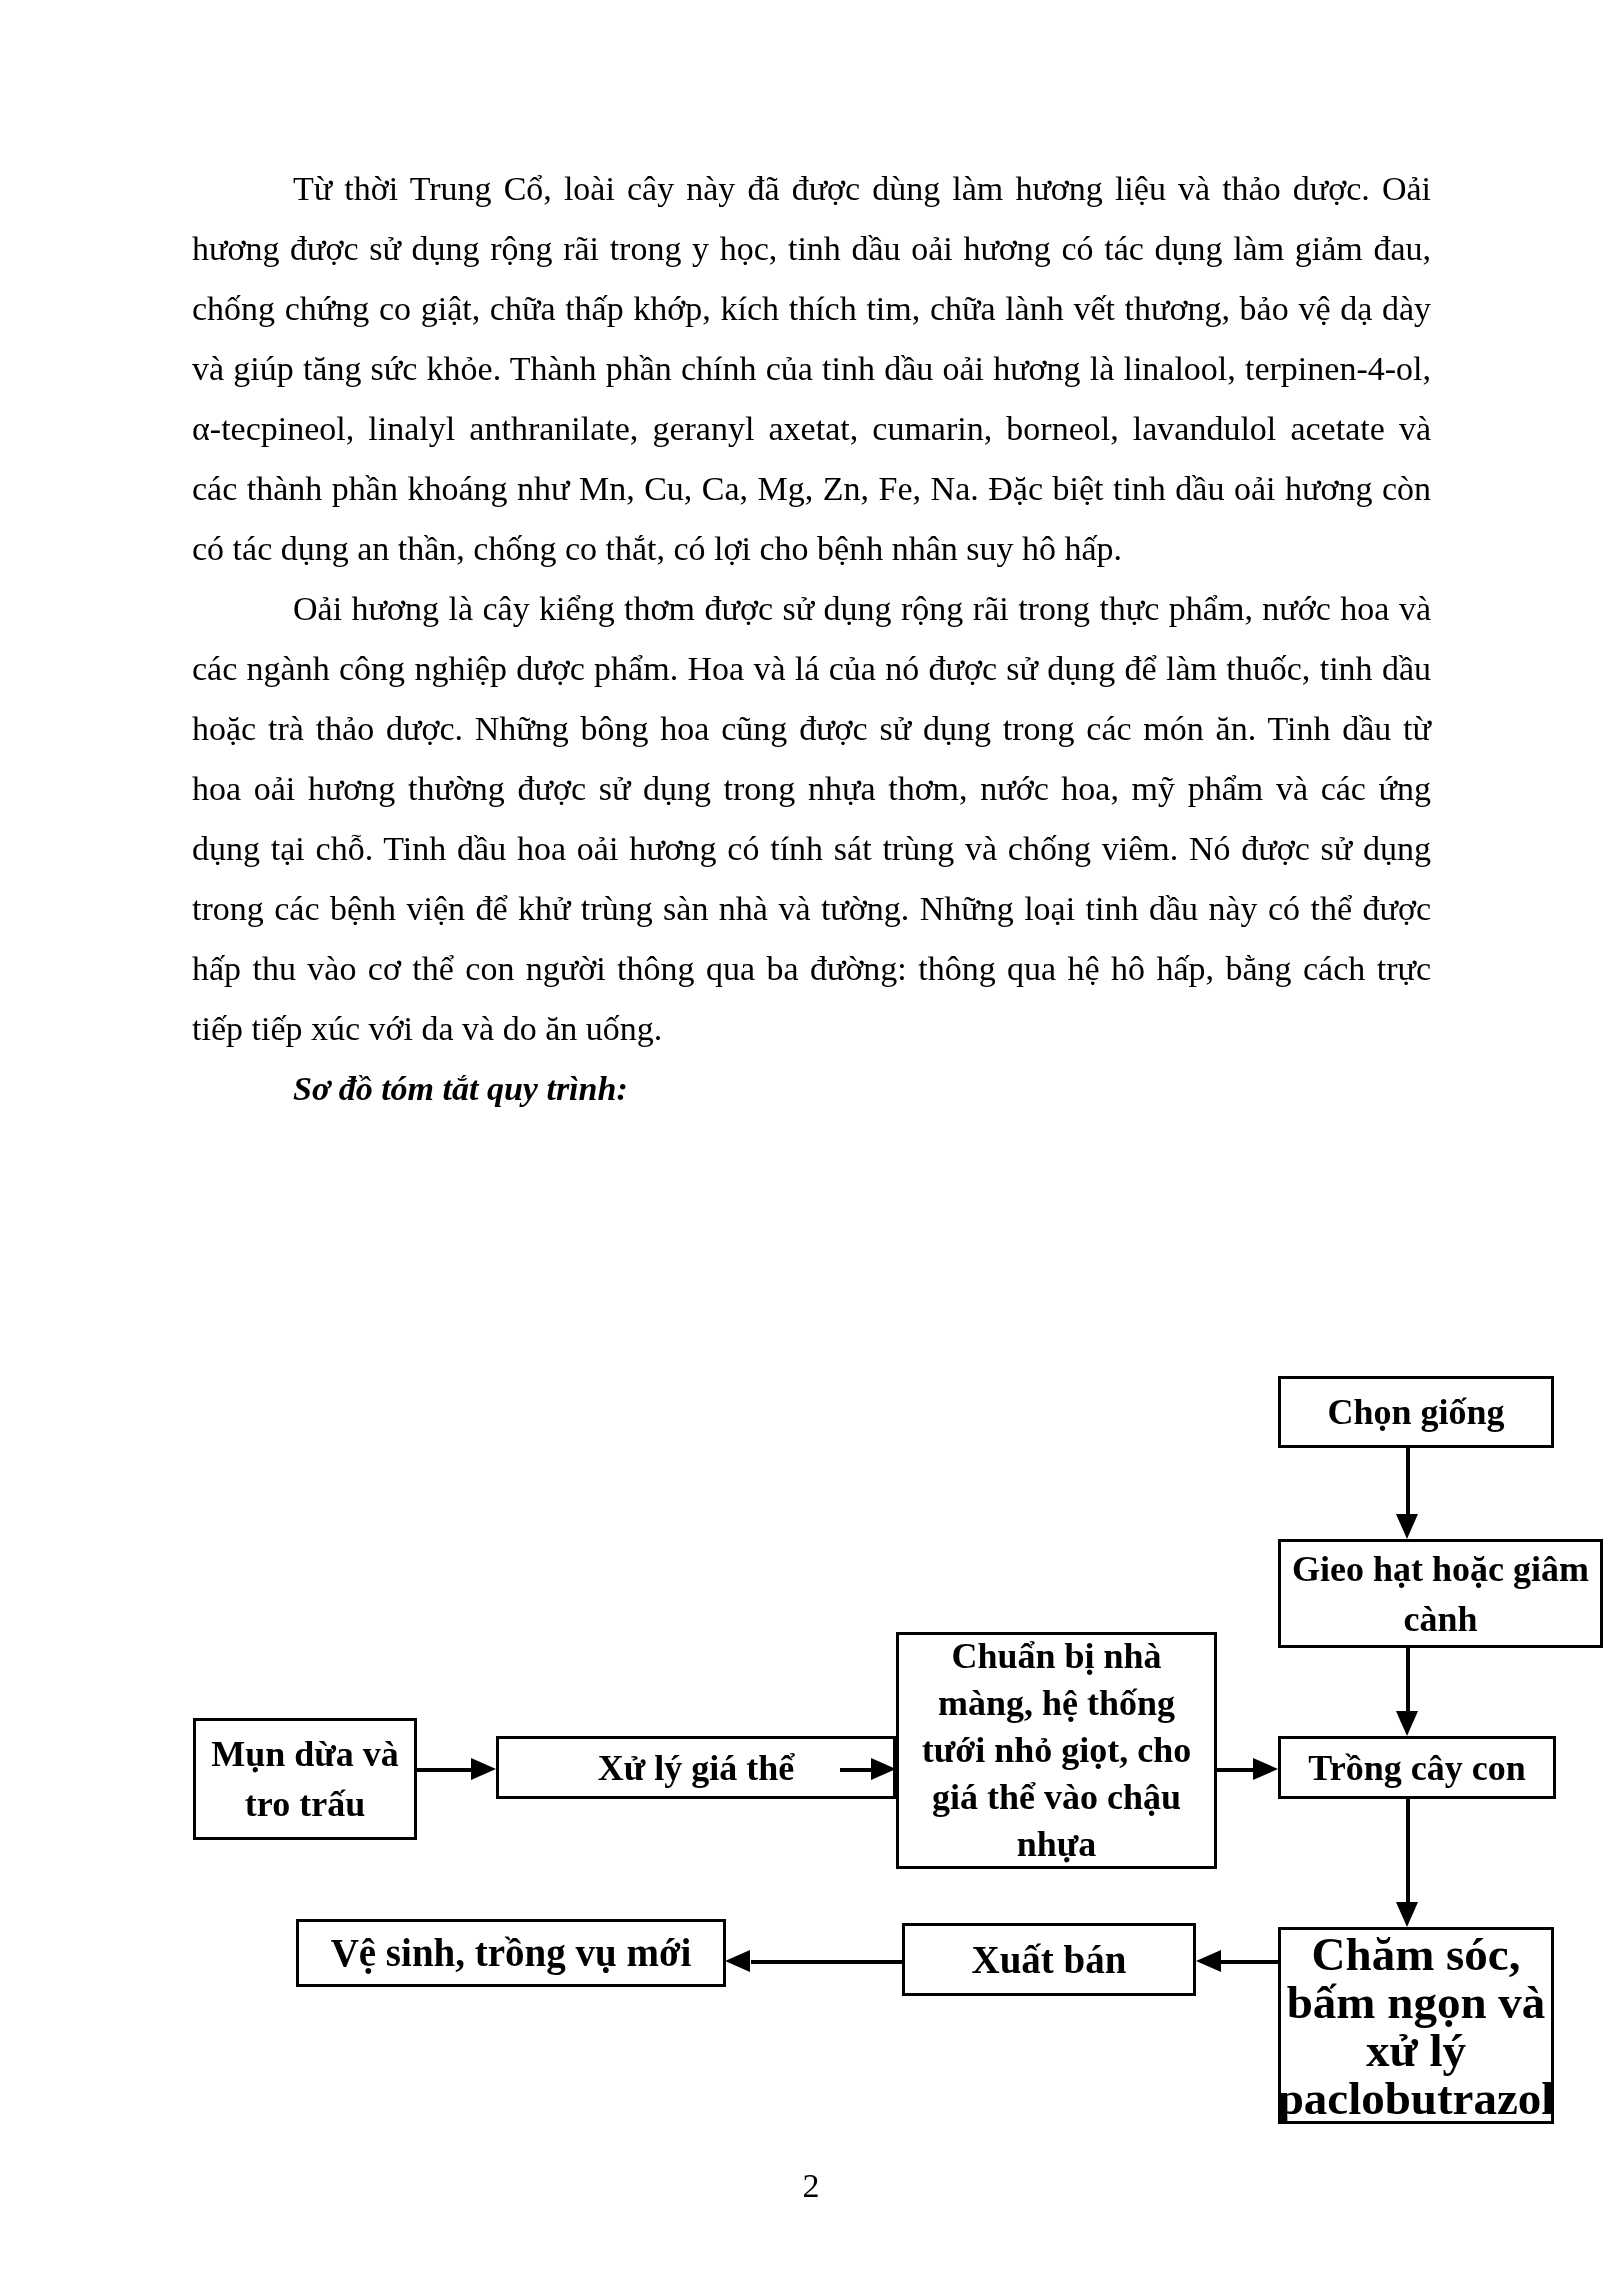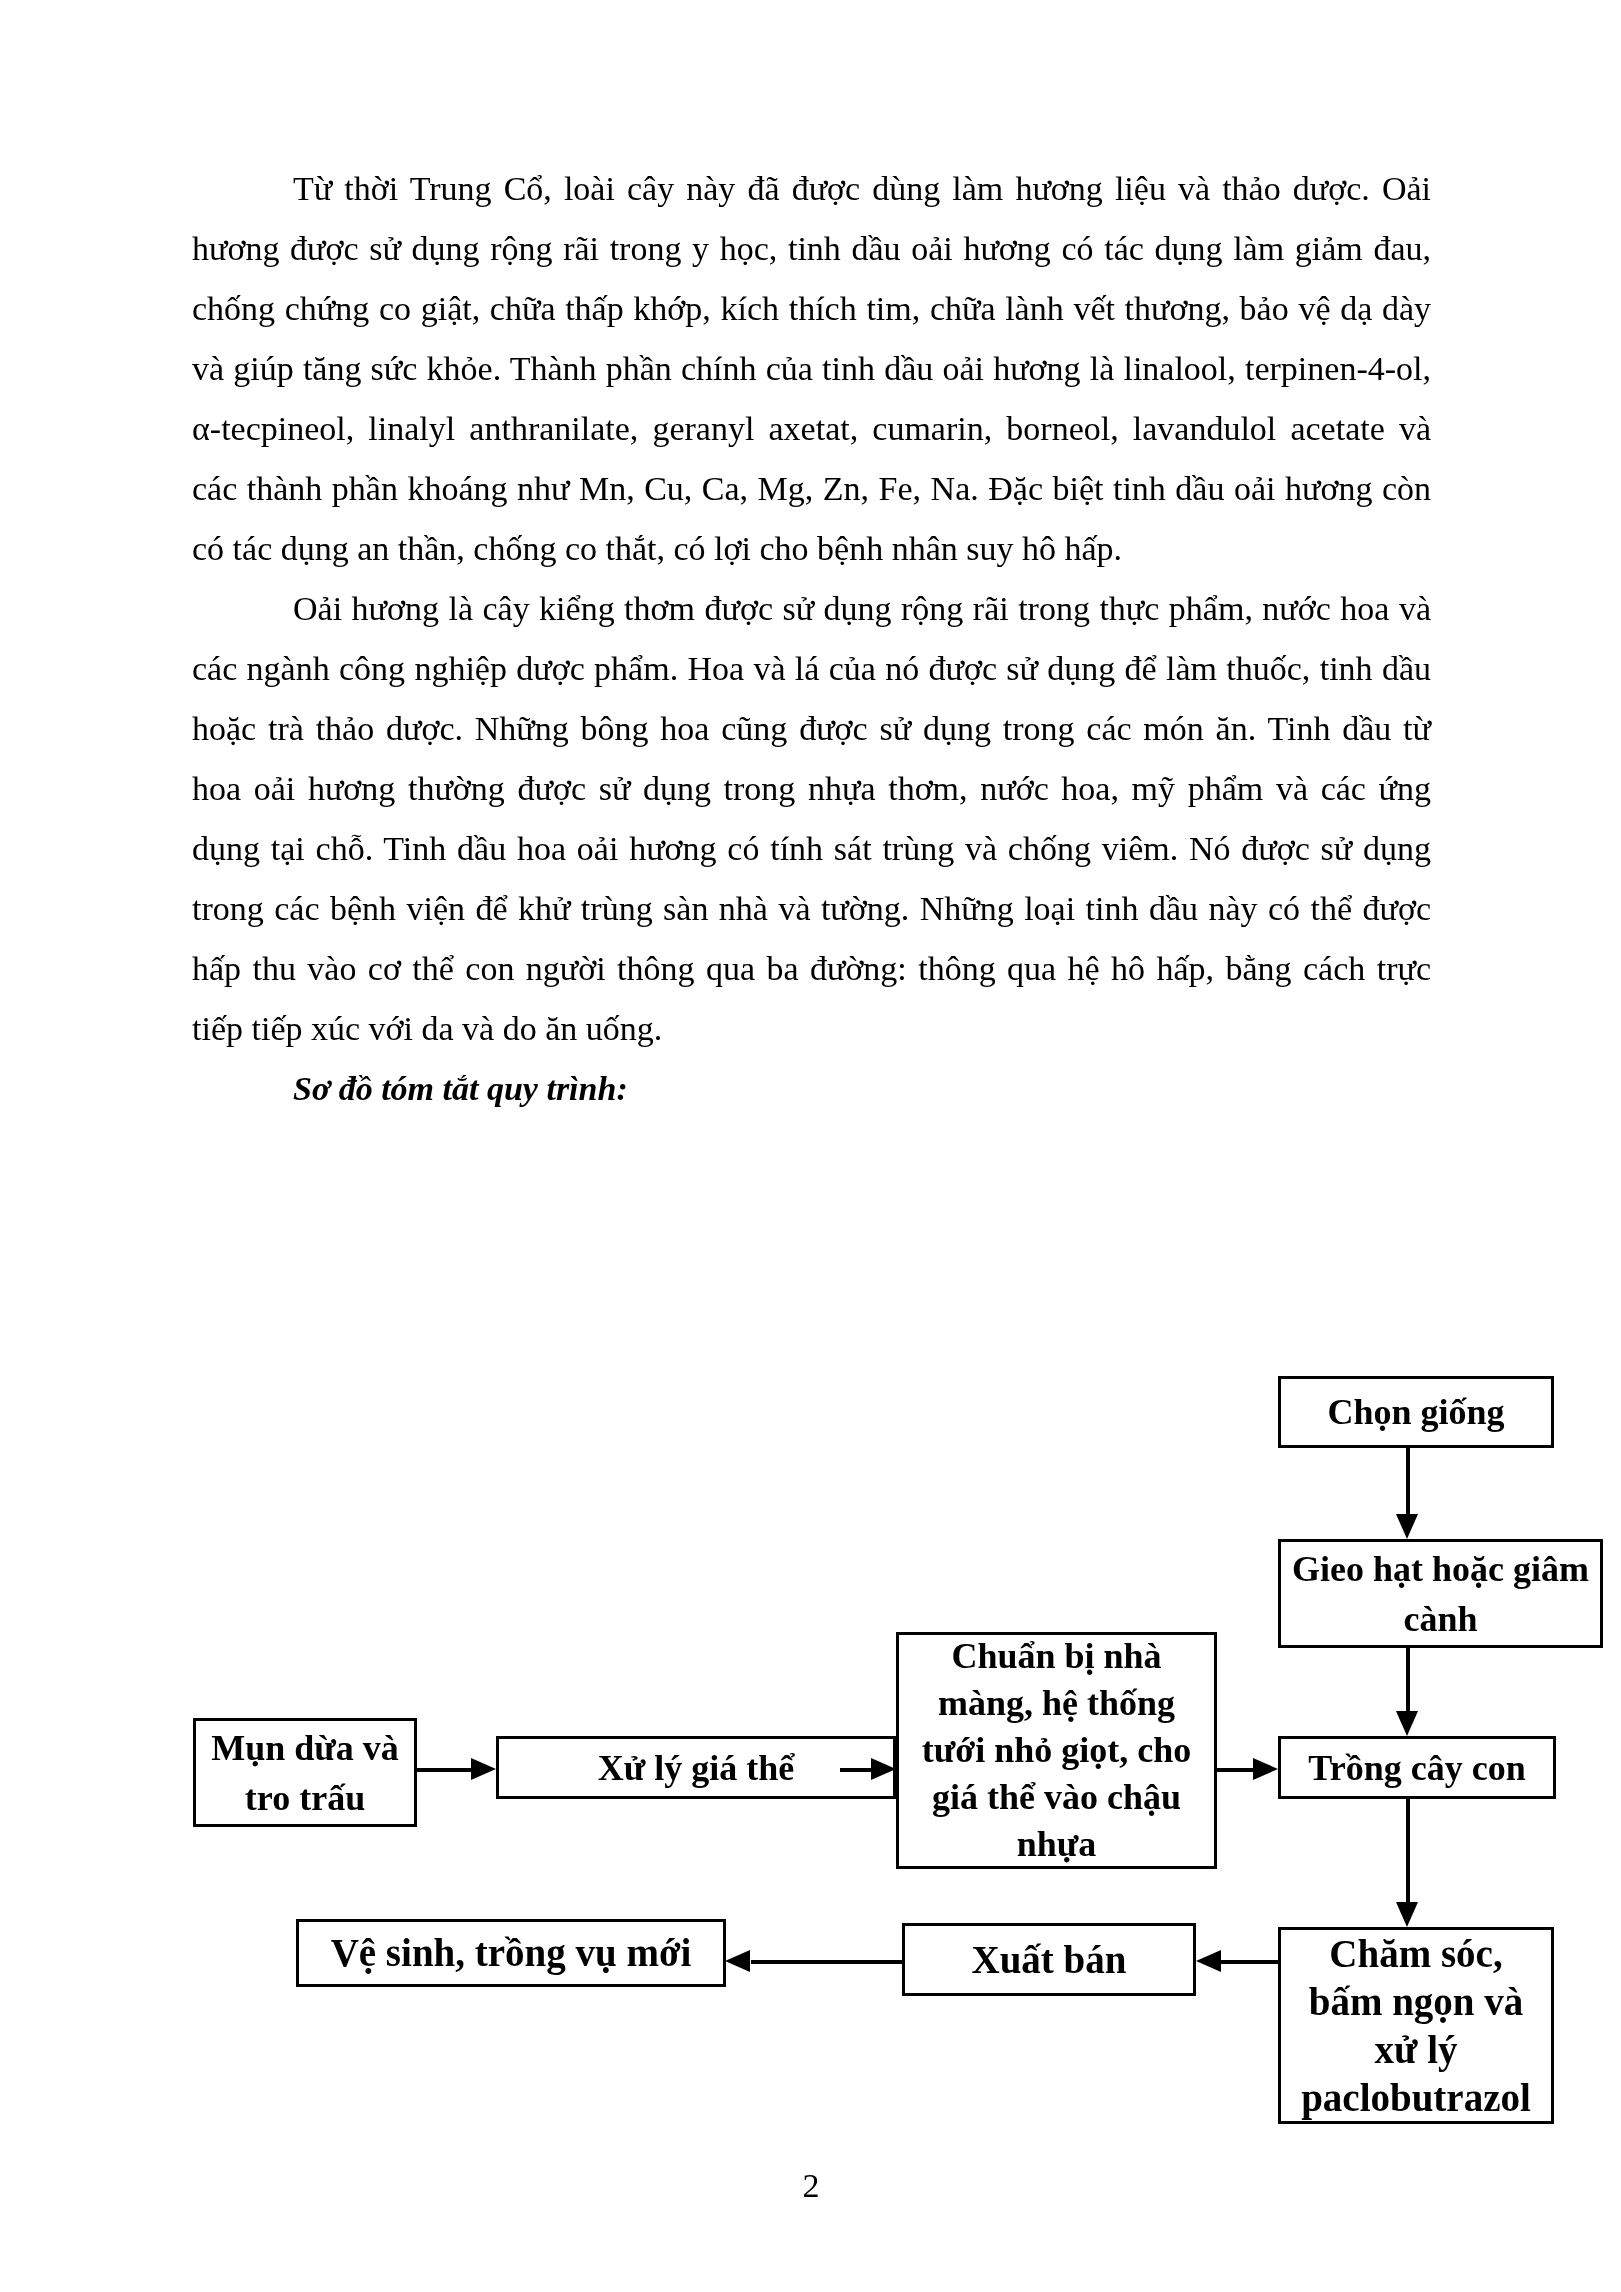--- a/index.html
+++ b/index.html
@@ -33,22 +33,22 @@
     display: flex; align-items: center; justify-content: center;
     text-align: center;
     font-weight: bold;
     font-size: 36px;
     line-height: 50px;
     padding: 1.8px 7.2px;
   }
   .n-chon-giong   { left: 1278px; top: 1376px; width: 276px; height: 72px; }
   .n-gieo-hat     { left: 1278px; top: 1539px; width: 325px; height: 109px; }
   .n-trong-cay    { left: 1278px; top: 1736px; width: 278px; height: 63px; }
-  .n-cham-soc     { left: 1278px; top: 1927px; width: 276px; height: 197px; font-size: 39px; line-height: 48px; }
-  .n-mun-dua      { left: 193px;  top: 1718px; width: 224px; height: 109px; }
+  .n-cham-soc     { left: 1278px; top: 1927px; width: 276px; height: 197px; font-size: 47px; line-height: 48px; }
+  .n-mun-dua      { left: 193px;  top: 1718px; width: 224px; height: 122px; }
   .n-xu-ly        { left: 496px;  top: 1736px; width: 400px; height: 63px; }
   .n-chuan-bi     { left: 896px; top: 1632px; width: 321px; height: 237px; line-height: 47px; }
   .n-ve-sinh      { left: 296px;  top: 1919px; width: 430px; height: 68px; font-size: 39px; }
   .n-xuat-ban     { left: 902px; top: 1923px; width: 294px; height: 73px; font-size: 39px; }
 
   .shaft-v { position: absolute; width: 3.6px; background: #000; left: 1406px; }
   .head-down {
     position: absolute; left: 1396px; width: 0; height: 0;
     border-left: 11.6px solid transparent; border-right: 11.6px solid transparent;
     border-top: 25px solid #000;

